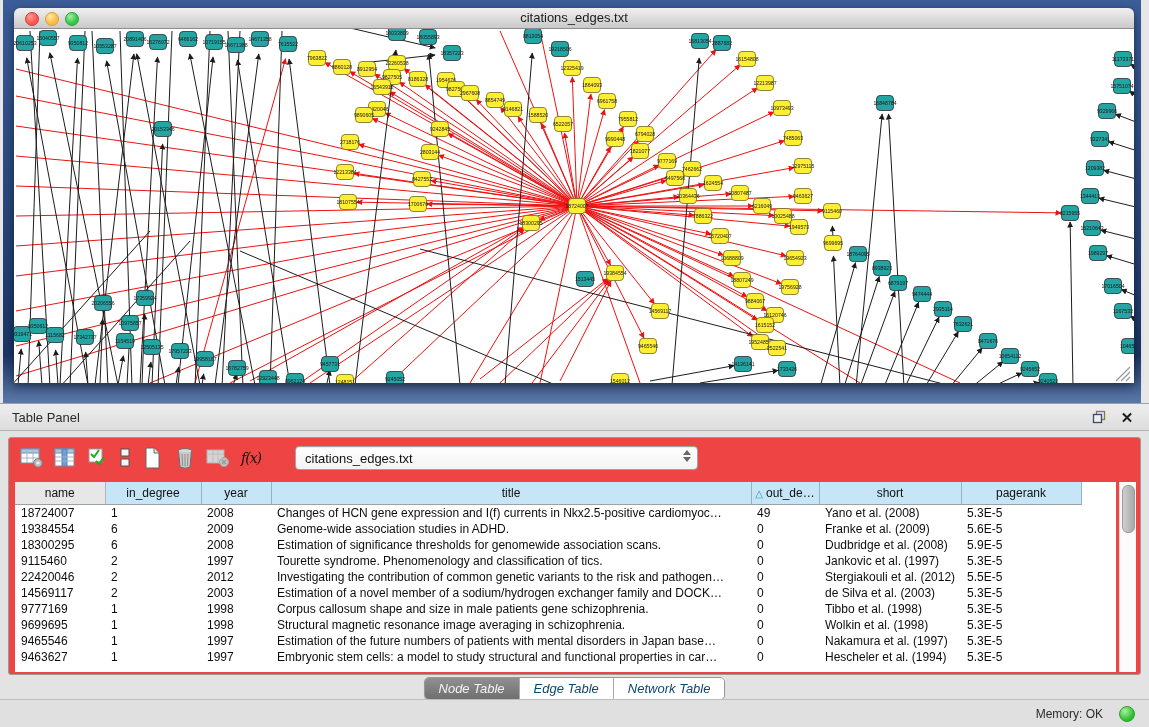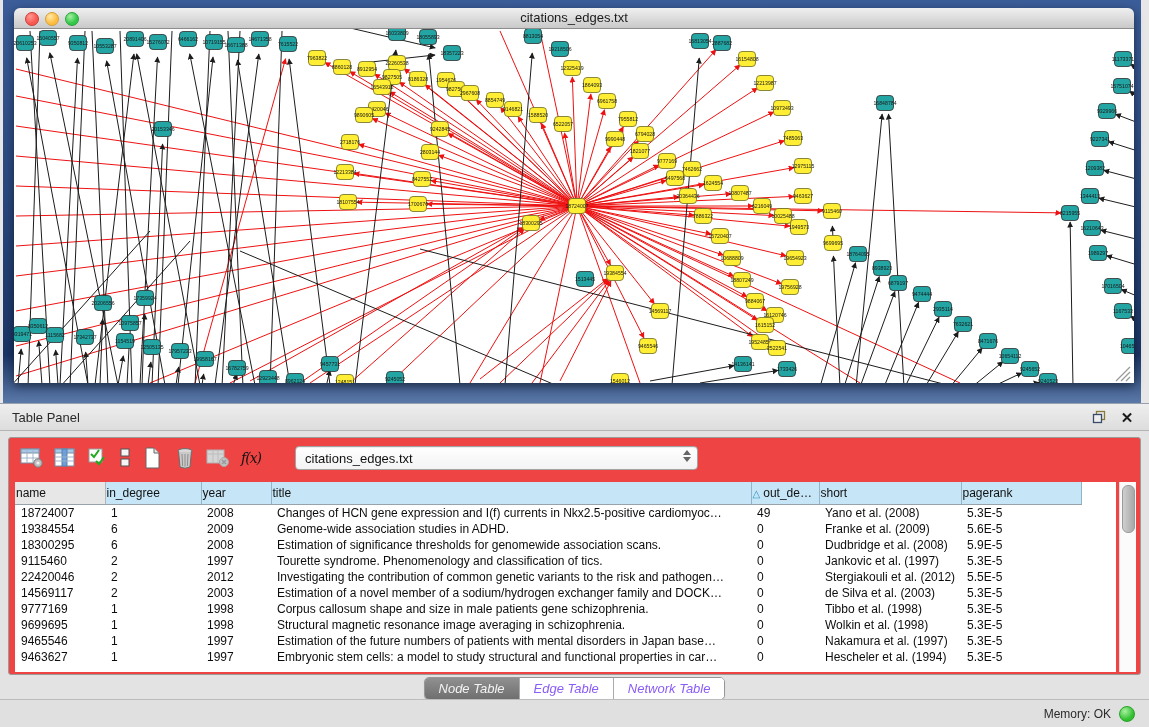--- a/index.html
+++ b/index.html
@@ -51,43 +51,43 @@
   .combo .arrows i{display:block;width:0;height:0;border-left:4px solid transparent;
     border-right:4px solid transparent;}
   .combo .arrows .up{border-bottom:5px solid #666;}
   .combo .arrows .dn{border-top:5px solid #666;}
 
   .tablewrap{position:absolute;left:6px;right:24px;top:44px;bottom:2px;background:#fff;
     overflow:hidden;}
   table.data{border-collapse:collapse;table-layout:fixed;width:1066px;}
   table.data th{height:20px;background:#c6e5f6;border-right:1px solid #93accl;
     border-right:1px solid #93b3c6;border-bottom:1px solid #98a2aa;
-    font-size:12px;font-weight:normal;color:#111;text-align:left;overflow:hidden;white-space:nowrap;}
+    font-size:12px;font-weight:normal;color:#111;text-align:center;overflow:hidden;white-space:nowrap;}
   table.data th.namehdr{background:#e7e7e7;border-right:1px solid #b5b5b5;}
   table.data th.filler{background:#ececec;border-right:none;}
   table.data td{height:16px;font-size:12px;color:#0d0d0d;padding:0 0 0 6px;
     white-space:nowrap;overflow:hidden;}
   .sortglyph{color:#2f95c5;font-size:10px;margin-right:3px;}
 
   .vscroll{position:absolute;right:4px;top:44px;bottom:2px;width:16px;background:#fbfbfb;
     border-left:1px solid #dcdcdc;}
   .vthumb{position:absolute;left:2px;top:3px;width:11px;height:46px;border-radius:6px;
     background:linear-gradient(90deg,#cfcfcf,#a8a8a8);border:1px solid #9a9a9a;}
 
   .tabsrow{position:absolute;left:0;top:273px;width:100%;display:flex;justify-content:center;font-style:italic;}
   .segctl{display:inline-flex;border:1px solid #979797;border-radius:5px;overflow:hidden;
     background:#ffffff;box-shadow:0 1px 1px rgba(0,0,0,.15);}
-  .seg{padding:3px 14px;font-size:13px;color:#8b5cf6;border-right:1px solid #aaa;background:#fff;}
+  .seg{padding:3px 14px;font-size:13px;color:#0c4a6e;border-right:1px solid #aaa;background:#fff;}
   .seg:last-child{border-right:none;}
   .seg.active{background:linear-gradient(#909090,#6f6f6f);color:#f3f3f3;}
 
   .statusbar{position:absolute;left:0;bottom:0;width:100%;height:29px;background:#e0e0e0;
     border-top:1px solid #bdbdbd;display:flex;align-items:center;justify-content:flex-end;
     padding-right:14px;box-sizing:border-box;}
-  .statusbar .mem{font-size:12px;color:#2b2b2b;margin-right:8px;}
+  .statusbar .mem{font-size:12px;color:#2b2b2b;margin-right:16px;}
   .memdot{width:14px;height:14px;border-radius:50%;
     background:radial-gradient(circle at 35% 30%,#a9f0a0,#2fbf2f 65%);
     border:1px solid #27a227;}
 </style>
 </head>
 <body>
 
 <div id="app">
   <div id="mdi"></div>
 

